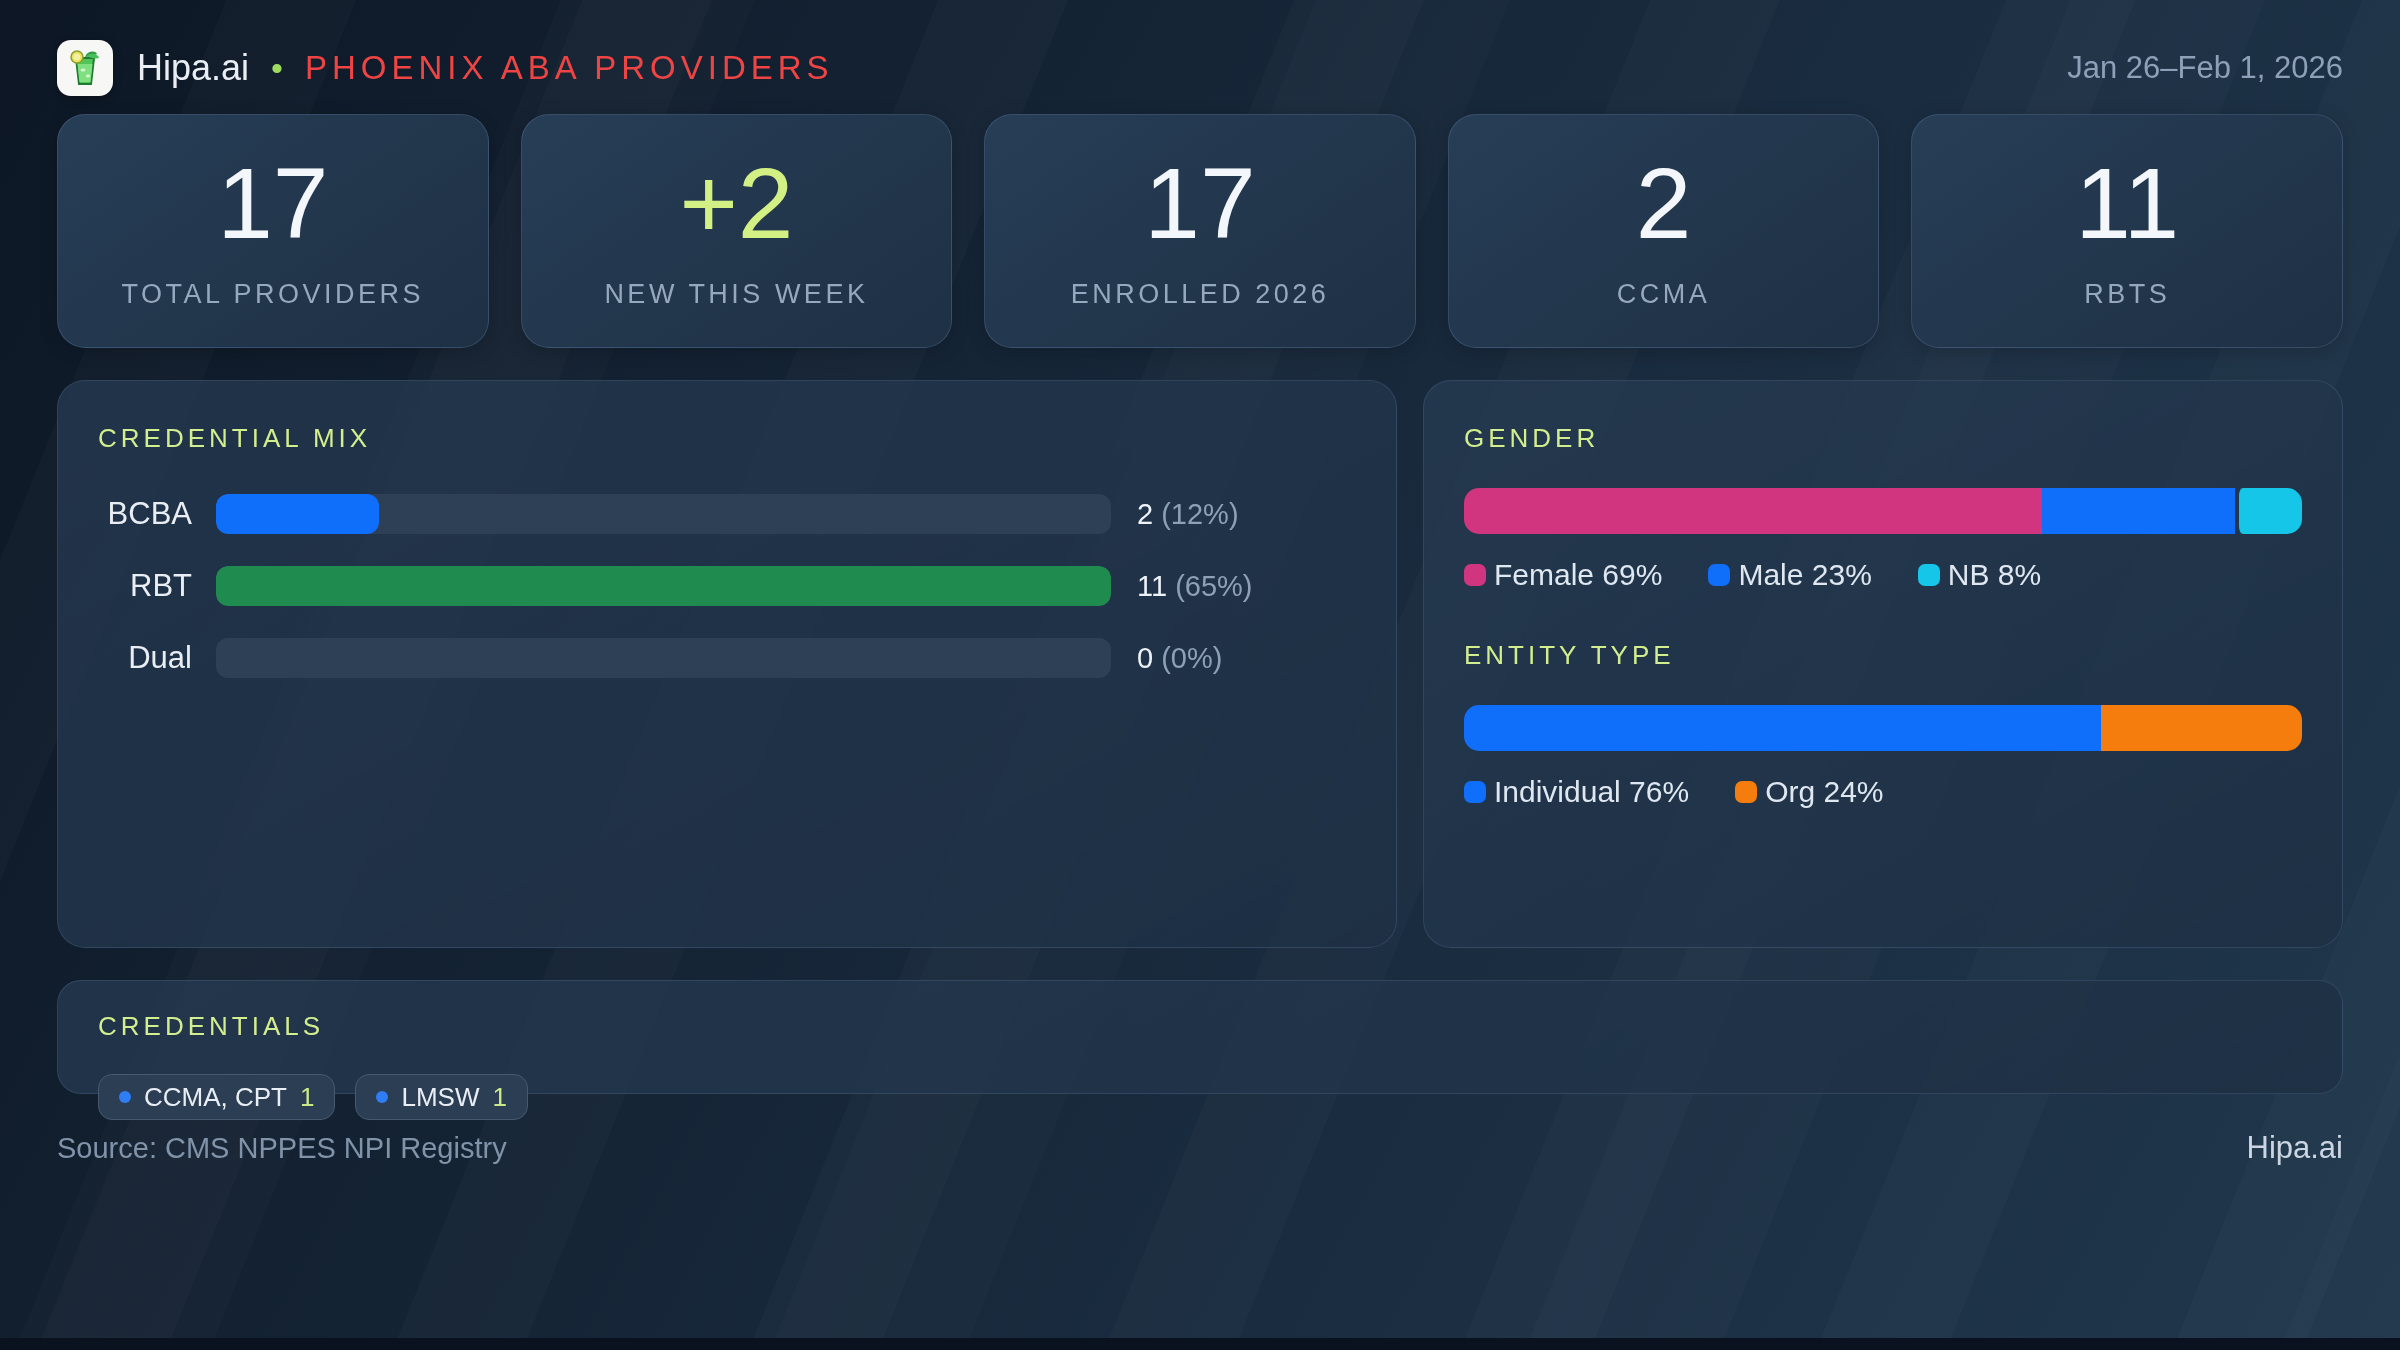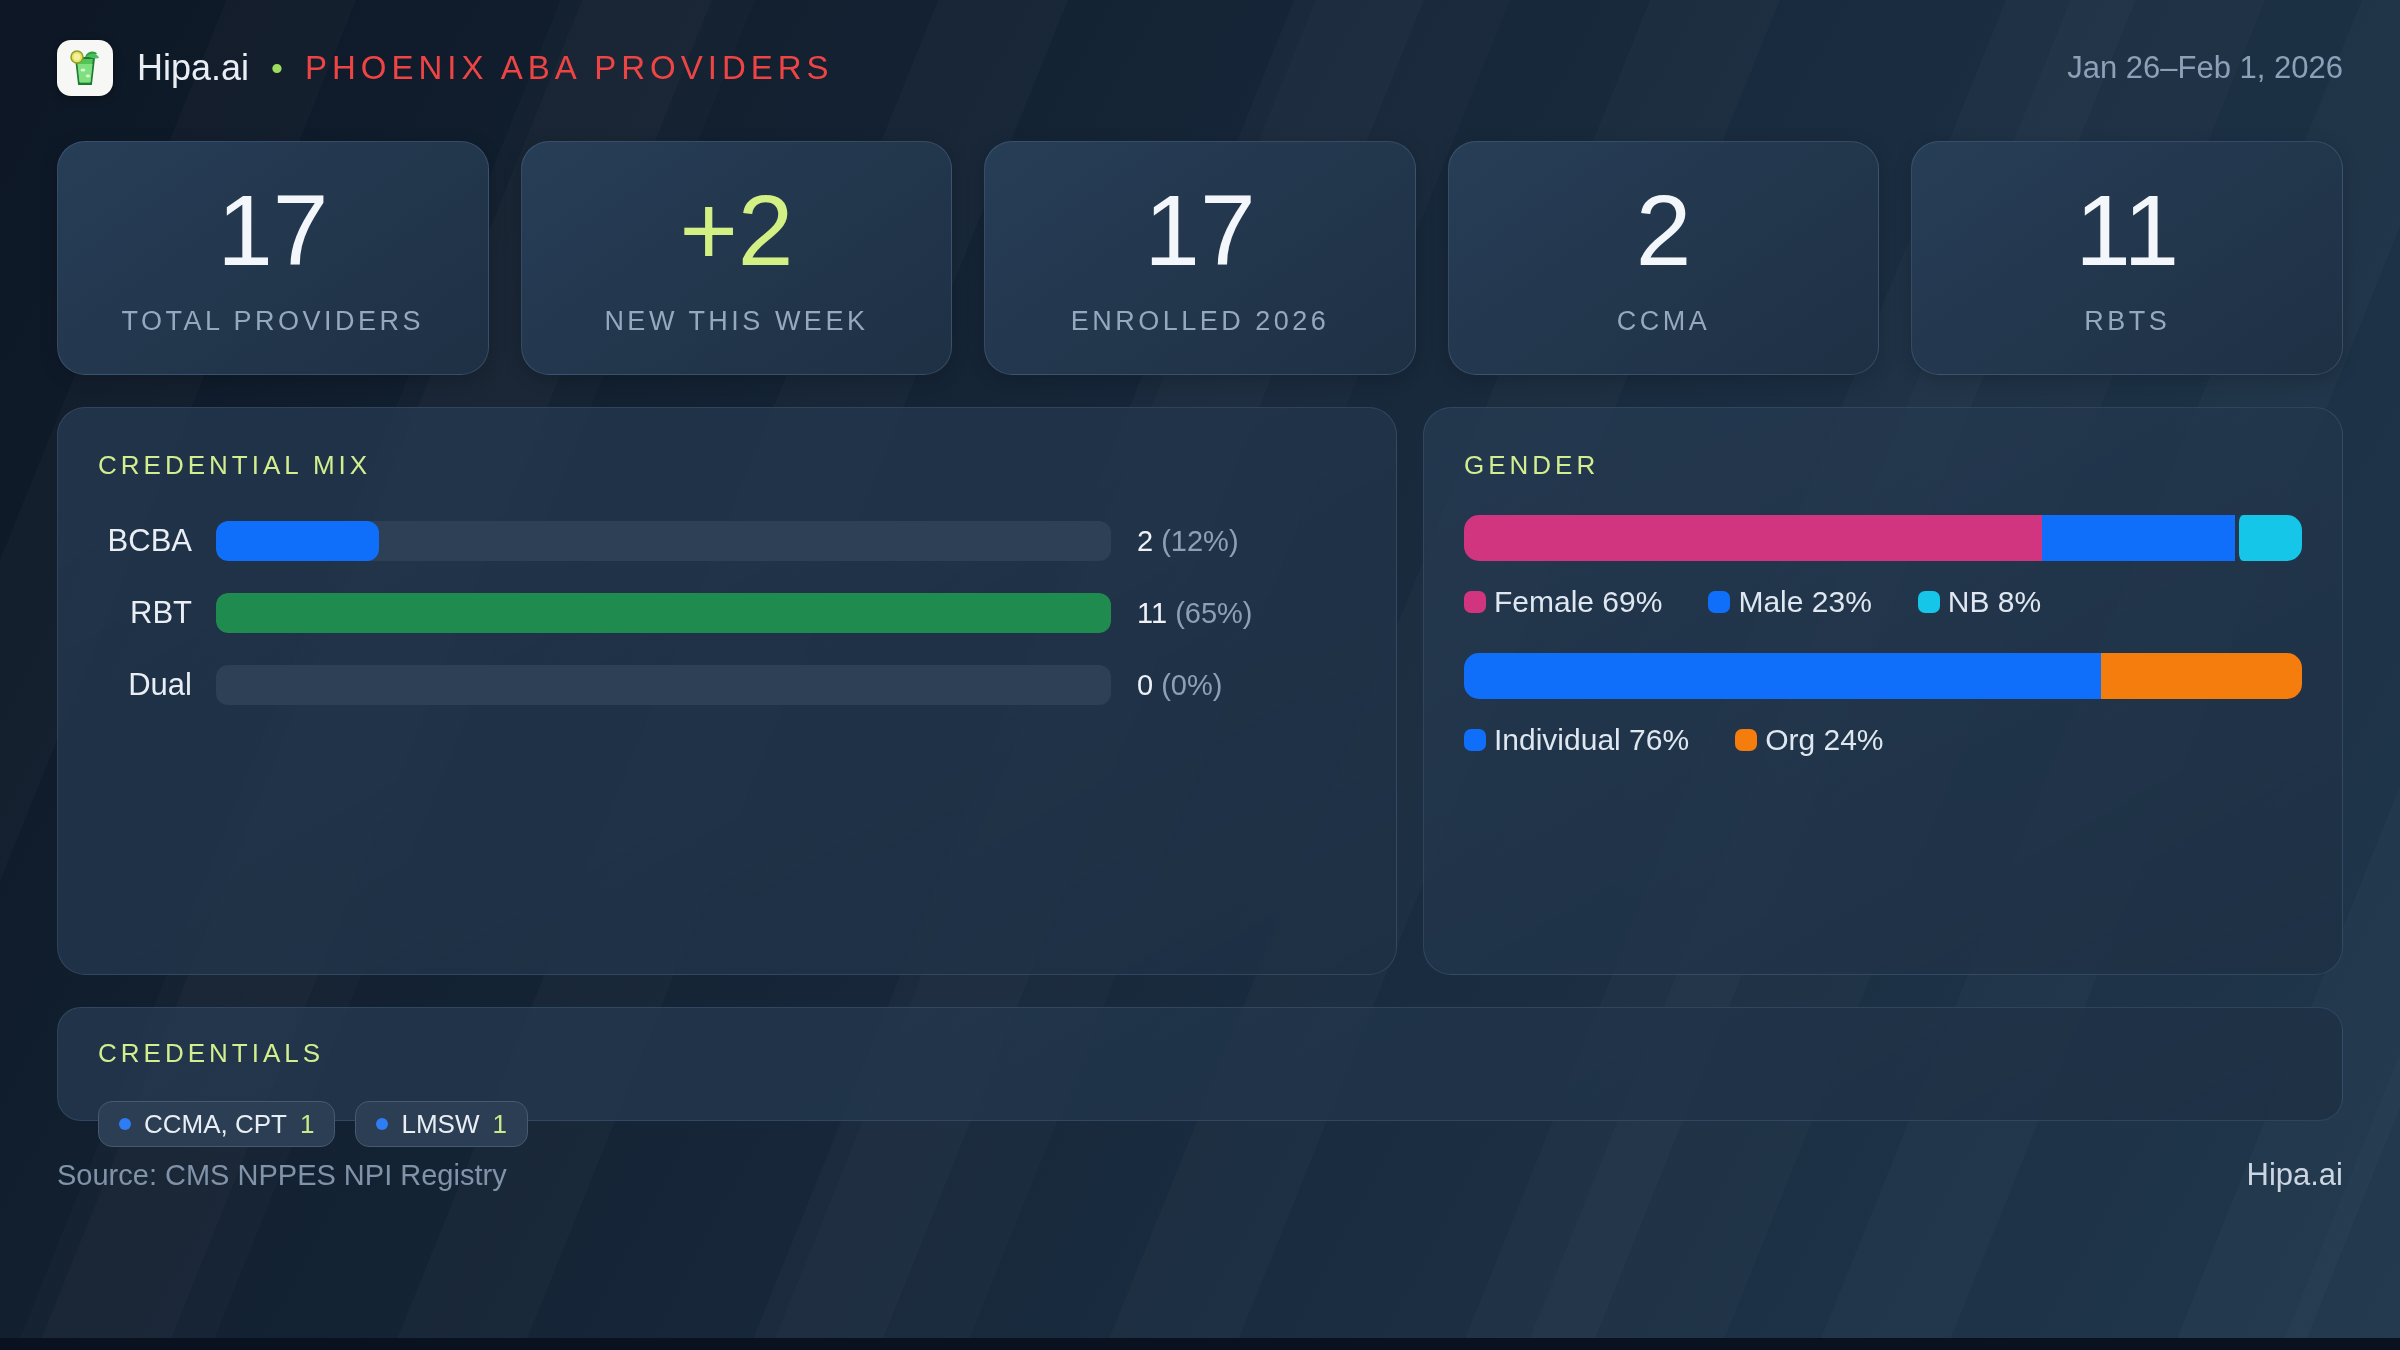--- a/index.html
+++ b/index.html
@@ -24,21 +24,21 @@
     width:56px; height:56px; border-radius:14px; background:#f7f8f5;
     display:flex; align-items:center; justify-content:center; flex:0 0 auto;
     box-shadow:0 2px 8px rgba(0,0,0,0.35);
   }
   .brand { font-size:36px; color:#e9eef4; margin-left:24px; }
   .sep-dot { color:#9ddc5f; font-size:34px; margin:0 22px; }
   .report-title { font-size:33px; letter-spacing:5px; color:#ef4444; }
   .date-range { margin-left:auto; font-size:31px; color:#8da0b7; }
 
   
-  .stats { display:flex; gap:32px; margin-top:43px; }
+  .stats { display:flex; gap:32px; margin-top:16px; }
   .stat-card {
     flex:1 1 0; height:234px; border-radius:28px;
     background:linear-gradient(145deg,#273e57 0%,#22364c 55%,#1e3044 100%);
     border:1.5px solid rgba(130,164,203,0.22);
     display:flex; flex-direction:column; align-items:center; justify-content:center;
     box-shadow:0 4px 18px rgba(0,0,0,0.18);
   }
   .stat-value { font-size:100px; line-height:1; color:#f3f7fb; }
   .stat-card.accent .stat-value { color:#d2f083; }
   .stat-label { margin-top:26px; font-size:27px; letter-spacing:3.5px; color:#96a8bd; }
@@ -205,20 +205,21 @@
         <div class="legend-item">
           <div class="swatch" style="background: rgb(15, 111, 251);"></div>
           <div class="legend-text">Male 23%</div>
         </div>
         <div class="legend-item">
           <div class="swatch" style="background: rgb(21, 198, 233);"></div>
           <div class="legend-text">NB 8%</div>
         </div>
       </div>
 
+      <div class="panel-title subsection">ENTITY TYPE</div>
 
       <div class="stacked">
         <div class="seg" style="width: 76%; background: rgb(15, 111, 251);"></div>
         <div class="seg" style="width: 24%; background: rgb(245, 125, 14);"></div>
       </div>
 
       <div class="legend">
         <div class="legend-item">
           <div class="swatch" style="background: rgb(15, 111, 251);"></div>
           <div class="legend-text">Individual 76%</div>

